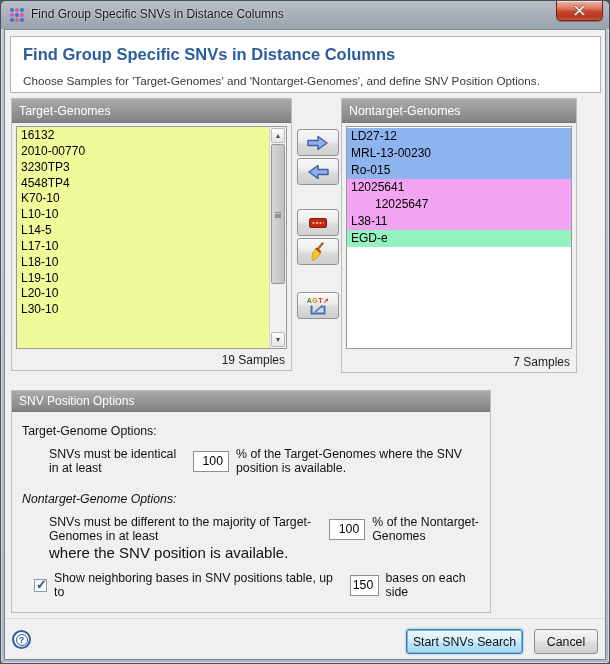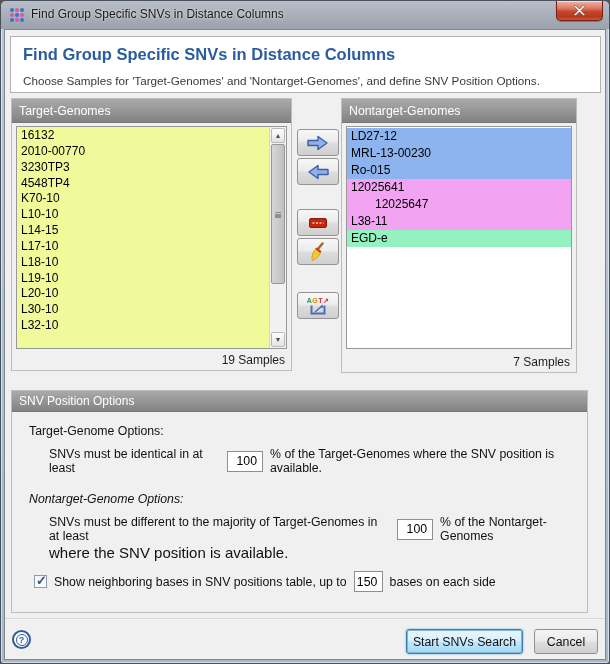--- a/index.html
+++ b/index.html
@@ -84,23 +84,23 @@
     background:linear-gradient(#f8f8f8,#ececec 45%,#dcdcdc 55%,#cfcfcf);
     border:1px solid #949494;border-radius:3px;
     display:flex;align-items:center;justify-content:center;cursor:pointer;}
   #btn-move-right{top:128px;} #btn-move-left{top:157px;}
   #btn-remove{top:208px;} #btn-clear{top:237px;} #btn-select{top:291px;}
   .agt-wrap{display:flex;flex-direction:column;align-items:center;line-height:1;}
   .agt-text{font-size:7px;font-weight:bold;letter-spacing:.5px;}
   .agt-text .a{color:#2f9b34;} .agt-text .g{color:#e08a00;} .agt-text .t{color:#d03030;}
 
   
-  #options-group{left:10px;top:389px;width:577px;height:223px;}
+  #options-group{left:10px;top:389px;width:480px;height:223px;}
   #options-group .panel-head{height:21px;line-height:21px;font-size:12px;}
-  .opt-label{position:absolute;left:17px;font-size:12.3px;color:#111;}
+  .opt-label{position:absolute;left:10px;font-size:12.3px;color:#111;}
   #opt-label-target{top:33px;}
   #opt-label-nontarget{top:101px;font-style:italic;}
   .opt-row{position:absolute;display:flex;align-items:center;gap:7px;font-size:12.3px;color:#111;}
   #opt-row-target{left:37px;top:56px;}
   #opt-row-nontarget{left:37px;top:124px;}
   #opt-row-nontarget2{left:37px;top:153px;font-size:15px;color:#111;position:absolute;}
   #opt-row-neighbor{left:22px;top:180px;}
   .num-input{width:36px;height:21px;border:1px solid #8f8f8f;background:#fff;
     font-family:"Liberation Sans",sans-serif;font-size:12.3px;text-align:right;padding-right:5px;color:#000;}
   .num-input.small{width:29px;text-align:center;padding-right:2px;}
@@ -164,27 +164,26 @@
   <div class="panel" id="target-panel">
     <div class="panel-head">Target-Genomes</div>
     <div class="listbox" style="background: rgb(240, 250, 155);">
       <div class="list-items">
           <div class="list-item">16132</div>
           <div class="list-item">2010-00770</div>
           <div class="list-item">3230TP3</div>
           <div class="list-item">4548TP4</div>
           <div class="list-item">K70-10</div>
           <div class="list-item">L10-10</div>
-          <div class="list-item">L14-15</div>
+          <div class="list-item">L14-5</div>
           <div class="list-item">L17-10</div>
           <div class="list-item">L18-10</div>
           <div class="list-item">L19-10</div>
           <div class="list-item">L20-10</div>
           <div class="list-item">L30-10</div>
-          <div class="list-item">L32-10</div>
         </div>
       <div class="vscroll">
         <div class="vs-btn vs-up">▲</div>
         <div class="vs-thumb"></div>
         <div class="vs-btn vs-down">▼</div>
       </div>
     </div>
     <div class="panel-foot">19 Samples</div>
   </div>
 

